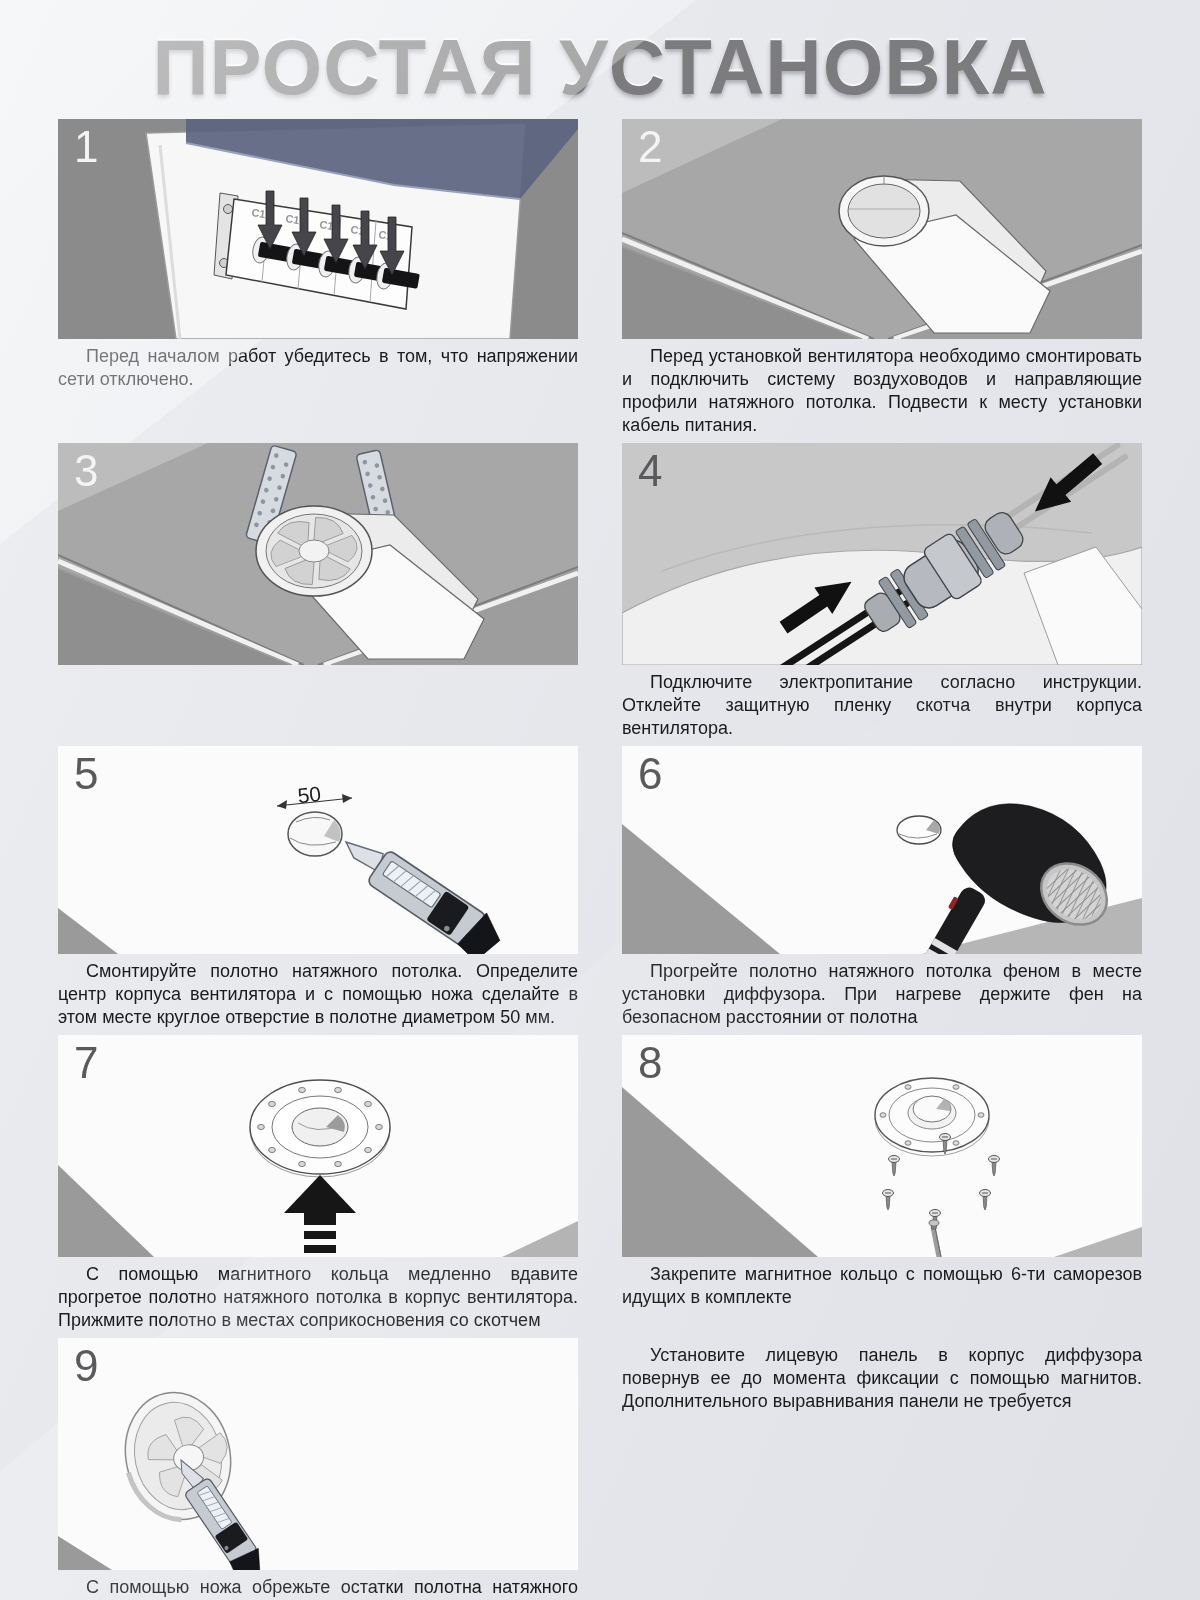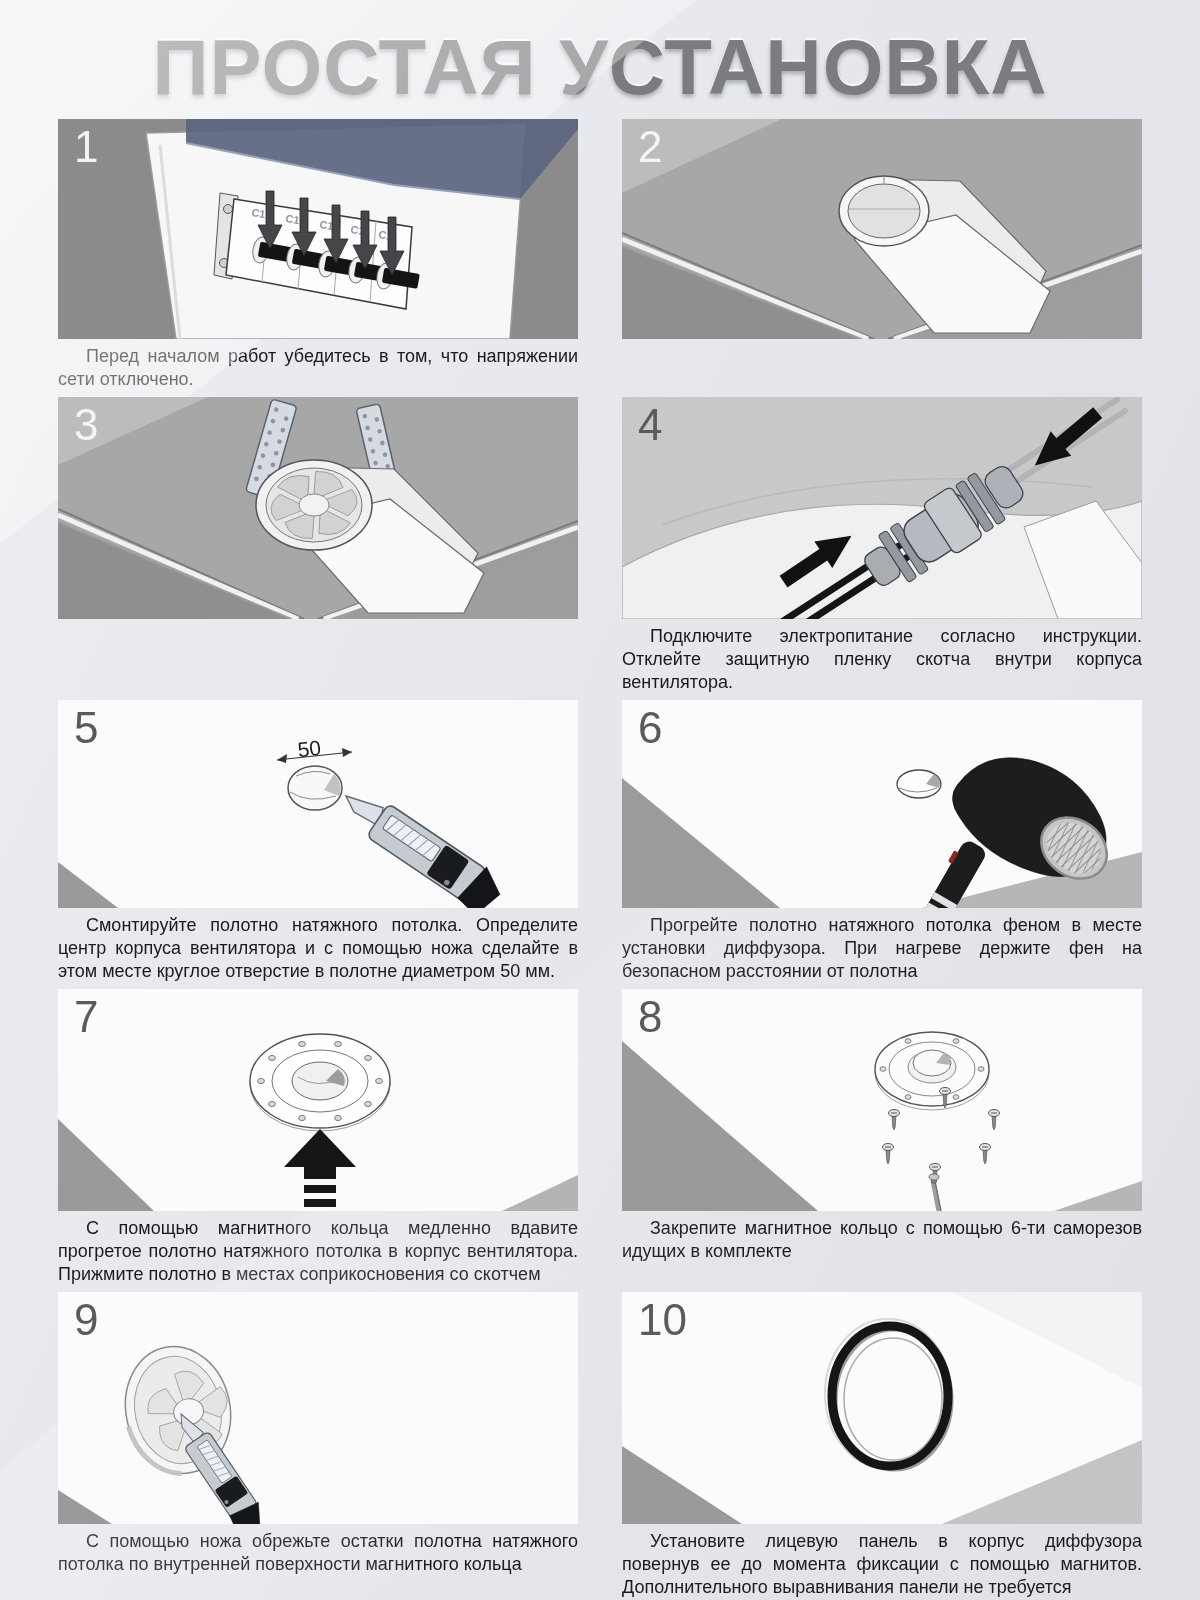--- a/index.html
+++ b/index.html
@@ -118,20 +118,21 @@
             <polygon points="252,60 338,62 424,152 416,170 258,102" fill="#ececec" stroke="#6a6a6a" stroke-width="1.2"></polygon>
             <polygon points="232,120 334,96 428,172 408,214 312,214" fill="#fafafa" stroke="#6a6a6a" stroke-width="1.2"></polygon>
             <ellipse cx="262" cy="92" rx="45" ry="35" fill="#f6f6f6" stroke="#555" stroke-width="1.5"></ellipse>
             <ellipse cx="262" cy="92" rx="36" ry="27" fill="#e1e1e1" stroke="#666"></ellipse>
             <line x1="227" y1="90" x2="297" y2="90" stroke="#ababab"></line>
             <line x1="262" y1="57" x2="262" y2="66" stroke="#8a8a8a"></line>
           </g>
         </svg>
         <span class="stepnum light">2</span>
       </div>
+      <p class="caption">Перед установкой вентилятора необходимо смонтировать и подключить систему воздуховодов и направляющие профили натяжного потолка. Подвести к месту установки кабель питания.</p>
     </section>
 
     <section class="step">
       <div class="illus h222">
         <svg viewBox="0 0 520 222">
           <rect width="520" height="222" fill="#a7a7a7"></rect>
           <polygon points="0,0 150,0 0,68" fill="#bcbcbc"></polygon>
           <polygon points="0,126 232,222 0,222" fill="#8f8f8f"></polygon>
           <line x1="0" y1="112" x2="246" y2="222" stroke="#7d7d7d" stroke-width="2"></line>
           <line x1="0" y1="118" x2="240" y2="222" stroke="#f1f1f1" stroke-width="5"></line>
@@ -450,32 +451,17 @@
             <polygon points="142,-18 166,-4 158,24 136,20" fill="#141518" stroke="#000" stroke-width="0.5"></polygon>
             <circle cx="120" cy="14" r="2.5" fill="#8a8a8a"></circle>
           </g>
         </svg>
         <span class="stepnum dark">9</span>
       </div>
       <p class="caption">С помощью ножа обрежьте остатки полотна натяжного потолка по внутренней поверхности магнитного кольца</p>
     </section>
 
     <section class="step">
-      <div class="illus h232">
-        <svg viewBox="0 0 520 232">
-          <rect width="520" height="232" fill="#fbfbfc"></rect>
-          <polygon points="330,0 520,0 520,96" fill="#f3f3f5"></polygon>
-          <polygon points="0,154 120,232 0,232" fill="#9a9a9a"></polygon>
-          <polygon points="320,232 520,148 520,232" fill="#c4c4c6"></polygon>
-          <g>
-            <ellipse cx="266" cy="102" rx="63" ry="75" fill="none" stroke="#d8d8da" stroke-width="2"></ellipse>
-            <ellipse cx="272" cy="108" rx="58" ry="70" fill="none" stroke="#9b9b9b" stroke-width="3"></ellipse>
-            <ellipse cx="268" cy="104" rx="58" ry="70" fill="none" stroke="#151515" stroke-width="9"></ellipse>
-            <ellipse cx="271" cy="107" rx="49" ry="61" fill="none" stroke="#a8a8a8" stroke-width="1.5"></ellipse>
-          </g>
-        </svg>
-        <span class="stepnum dark">10</span>
-      </div>
       <p class="caption">Установите лицевую панель в корпус диффузора повернув ее до момента фиксации с помощью магнитов. Дополнительного выравнивания панели не требуется</p>
     </section>
 
   </div>
 </div>
 
 </body></html>

